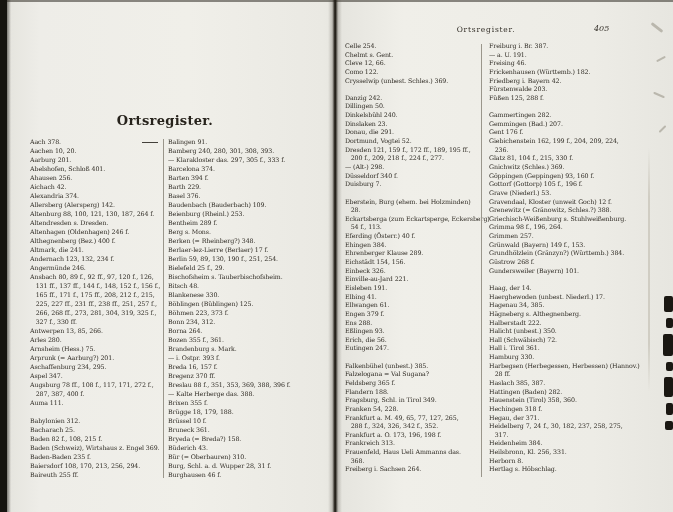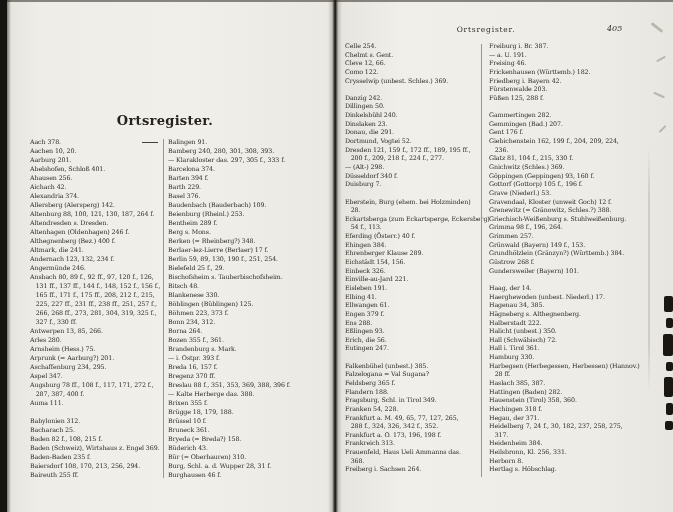--- a/index.html
+++ b/index.html
@@ -23,21 +23,21 @@
   .heading-rule{position:absolute;left:134px;top:142px;width:16px;height:1px;background:#43403a;}
 
   .col{position:absolute;white-space:pre;font-size:6.3px;letter-spacing:-.1px;}
   .col .line{height:var(--lh);line-height:var(--lh);}
   .lcol1{left:22px;top:137px;width:142px;--lh:9px;}
   .lcol2{left:160px;top:137px;width:168px;--lh:9px;}
   .lrule{position:absolute;left:155px;top:139px;width:1px;height:339px;background:#9a968b;}
 
   .pr-header-title{position:absolute;left:58px;top:25px;width:172px;text-align:center;
     font-size:7.5px;letter-spacing:.8px;color:#35312a;}
-  .pr-page-number{position:absolute;left:265px;top:24px;font-size:8px;color:#35312a;font-style:italic;}
+  .pr-page-number{position:absolute;left:252px;top:24px;font-size:8px;color:#35312a;font-style:italic;}
   .rcol1{left:3px;top:42px;width:146px;--lh:8.65px;}
   .rcol2{left:147px;top:42px;width:145px;--lh:8.65px;}
   .rrule{position:absolute;left:139px;top:44px;width:1px;height:433px;background:#9a968b;}
 
   .artifact{position:absolute;}
   .squig{background:#bab7ad;border-radius:2px;}
   .streak{background:linear-gradient(180deg,rgba(190,187,177,0),#d0cdc3 20%,#d0cdc3 80%,rgba(190,187,177,0));}
   .blot{background:#1a1712;border-radius:2px;}
 </style>
 </head>

